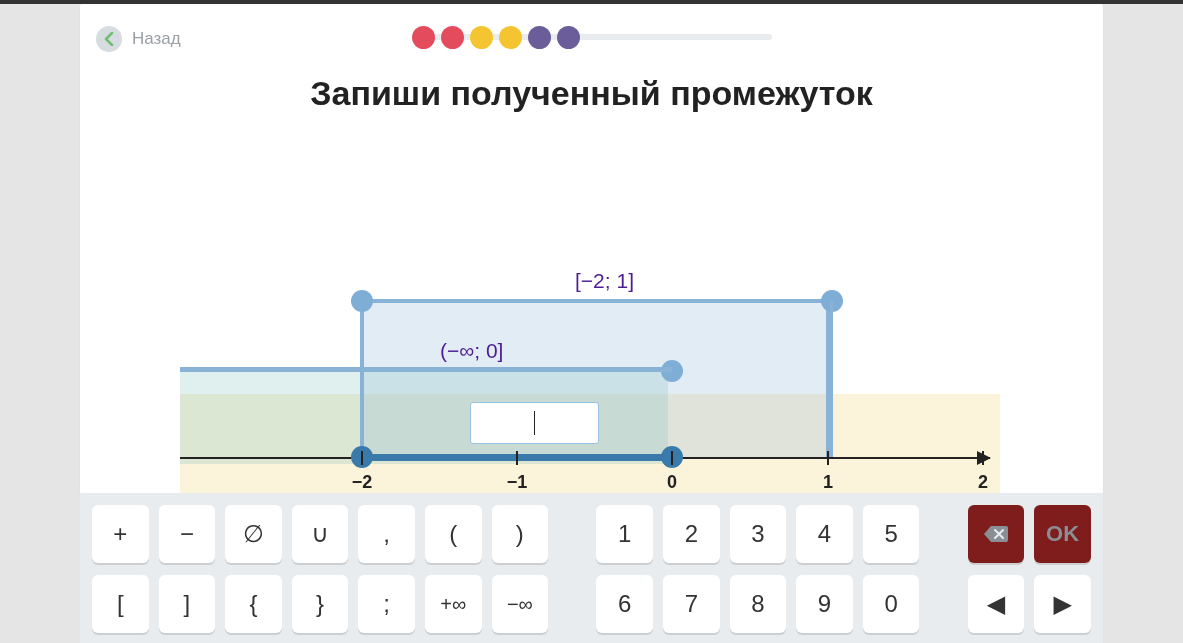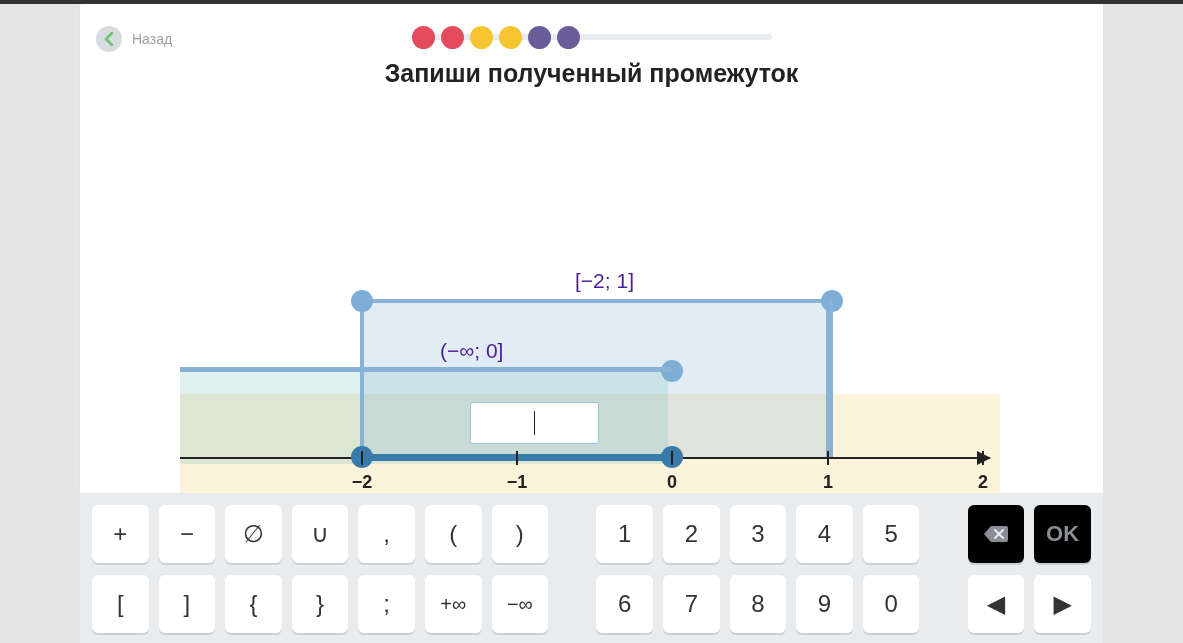--- a/index.html
+++ b/index.html
@@ -24,37 +24,37 @@
     position: absolute;
     left: 16px; top: 22px;
     display: flex; align-items: center; gap: 10px;
     cursor: pointer;
   }
   .back-circle {
     width: 26px; height: 26px; border-radius: 50%;
     background: #d7dce0;
     display: flex; align-items: center; justify-content: center;
   }
-  .back-label { color: #9aa0a6; font-size: 14px; }
+  .back-label { color: #9aa0a6; font-size: 17px; }
 
   .progress {
     position: absolute; top: 22px; left: 50%; transform: translateX(-50%);
     width: 360px;
   }
   .progress-track {
     height: 6px; border-radius: 3px; background: #e9ecef;
     position: absolute; left: 0; right: 0; top: 8px;
   }
   .progress-dots { position: relative; display: flex; gap: 6px; }
   .dot { width: 23px; height: 23px; border-radius: 50%; }
 
   .title {
-    position: absolute; top: 55px; left: 0; right: 0;
+    position: absolute; top: 70px; left: 0; right: 0;
     text-align: center;
-    font-weight: 700; font-size: 25px; color: #222;
+    font-weight: 700; font-size: 34px; color: #222;
   }
 
   
   .diagram { position: absolute; left: 100px; top: 260px; width: 820px; height: 230px; }
   .band-yellow {
     position: absolute; left: 0; top: 130px; height: 100px; width: 820px;
     background: #fbf3da;
   }
   .band-teal {
     position: absolute; left: 0; top: 105px; height: 95px; width: 488px;
@@ -109,21 +109,21 @@
   .kbd-row { display: flex; gap: 10px; }
   .key {
     width: 60px; height: 58px; background: #fff; border-radius: 6px;
     box-shadow: 0 2px 0 rgba(0,0,0,0.12);
     display: flex; align-items: center; justify-content: center;
     font-size: 24px; color: #333; cursor: pointer;
     user-select: none;
   }
   .key.small { font-size: 20px; }
   .gap { width: 30px; }
-  .key.gray { background: #000000; color: #666; }
+  .key.gray { background: #7f1d1d; color: #666; }
   .key.ok { width: 60px; font-weight: 600; font-size: 22px; color: #8a8f95; }
   .backspace-x {
     width: 26px; height: 20px; position: relative;
   }
   .backspace-x svg { display: block; }
 </style>
 </head>
 <body>
 
 <div class="topbar"></div>

